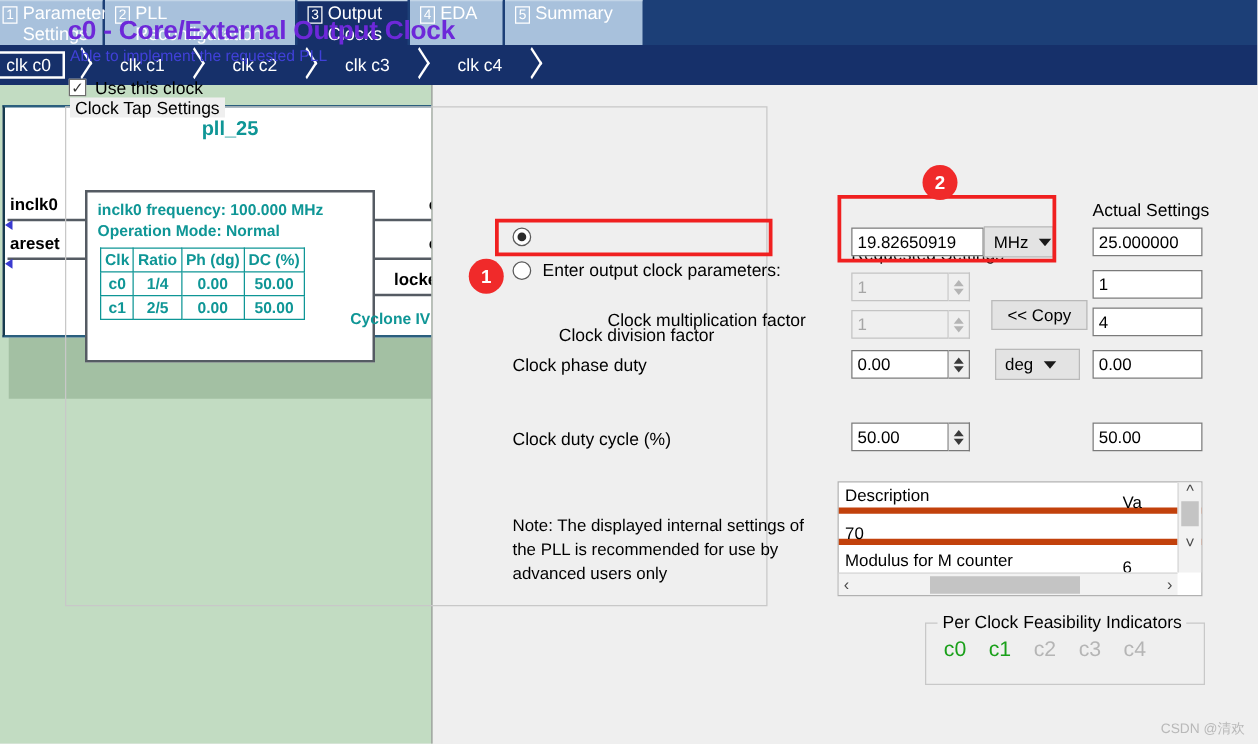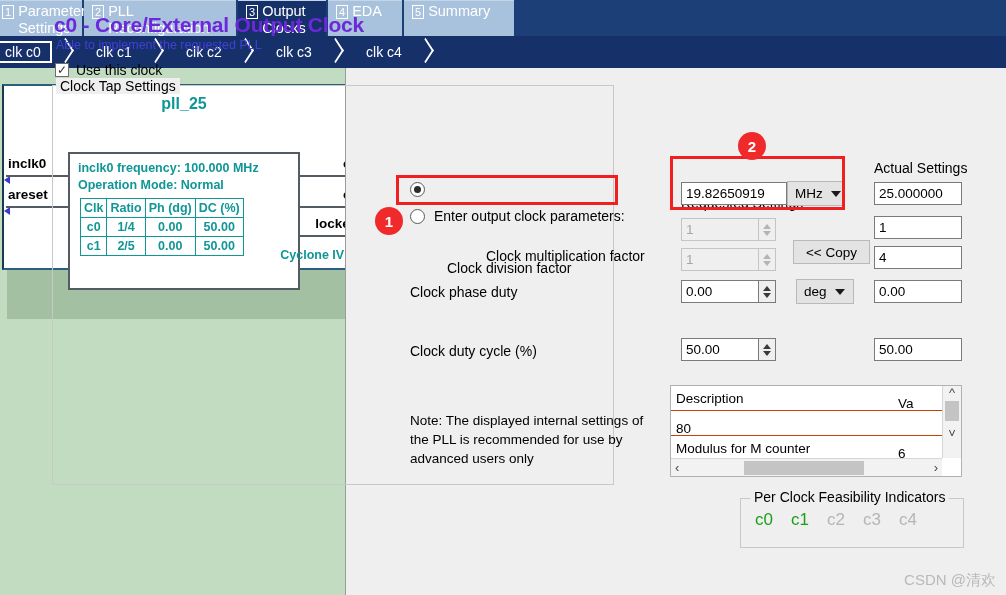--- a/index.html
+++ b/index.html
@@ -210,21 +210,21 @@
   }
 
   
   #internal-list {
     position: absolute; left: 670px; top: 385px; width: 292px; height: 92px;
     background: #ffffff; border: 1px solid #b1b1b1;
   }
   .ilist-row {
     display: flex; font-size: 13.5px; color: #000;
     height: 25px; align-items: center;
-    border-bottom: 1px solid #c2410c;
+    border-bottom: 5px solid #c2410c;
     padding-left: 5px;
   }
   .ilist-desc { width: 222px; white-space: nowrap; overflow: hidden; }
   .ilist-val { width: 24px; overflow: hidden; white-space: nowrap; margin-top: 10px; }
   #ilist-vscroll {
     position: absolute; right: 0; top: 0; width: 19px; bottom: 18px;
     background: #f2f2f2; border-left: 1px solid #d6d6d6;
   }
   #ilist-hscroll {
     position: absolute; left: 0; right: 19px; bottom: 0; height: 18px;
@@ -250,21 +250,21 @@
   }
   #feas-row {
     position: absolute; left: 755px; top: 510px;
     display: flex; gap: 18px; font-size: 17px;
   }
   .feas-ok { color: #1aa01a; }
   .feas-off { color: #b5b5b5; }
 
   #watermark {
     position: absolute; right: 10px; bottom: 5px;
-    font-size: 15px; color: #b9b9b9;
+    font-size: 11px; color: #b9b9b9;
   }
 
   
   .hl-box { position: absolute; border: 3px solid #f02020; }
   .badge {
     position: absolute; width: 28px; height: 28px; border-radius: 50%;
     background: #f02a2a; color: #ffffff; font-size: 15px; font-weight: bold;
     display: flex; align-items: center; justify-content: center;
     z-index: 20;
   }
@@ -415,21 +415,21 @@
 </div>
 <div id="copy-button">&lt;&lt; Copy</div>
 <div class="txtfield" style="left:874px; top:246px; width:88px;">4</div>
 
 <div class="row-label" style="left:410px; top:284px;">Clock phase duty</div>
 <div class="txtfield" style="left:681px; top:280px; width:78px;">0.00</div>
 <div class="spin" style="left:759px; top:280px;">
   <span class="up"></span>
   <span class="dn"></span>
 </div>
-<div class="combo" style="left:796px; top:279px; width:58px;">
+<div class="combo" style="left:796px; top:279px; width:68px;">
   <span>deg</span>
   <span class="caret"></span>
 </div>
 <div class="txtfield" style="left:874px; top:280px; width:88px;">0.00</div>
 
 <div class="row-label" style="left:410px; top:343px;">Clock duty cycle (%)</div>
 <div class="txtfield" style="left:681px; top:338px; width:78px;">50.00</div>
 <div class="spin" style="left:759px; top:338px;">
   <span class="up"></span>
   <span class="dn"></span>
@@ -437,21 +437,21 @@
 <div class="txtfield" style="left:874px; top:338px; width:88px;">50.00</div>
 
 <div id="note-text">Note: The displayed internal settings of the PLL is recommended for use by advanced users only</div>
 
 <div id="internal-list">
   <div class="ilist-row">
     <span class="ilist-desc">Description</span>
     <span class="ilist-val">Va</span>
   </div>
   <div class="ilist-row">
-    <span class="ilist-val">80</span>
+    <span class="ilist-val">70</span>
   </div>
   <div class="ilist-row" style="border-bottom:none;">
     <span class="ilist-desc">Modulus for M counter</span>
     <span class="ilist-val">6</span>
   </div>
   <div id="ilist-vscroll">
     <div class="sb-arrow" style="text-align:center;">^</div>
     <div class="sb-thumb" style="height:20px; margin:2px 2px;"></div>
     <div class="sb-arrow" style="text-align:center; margin-top:6px;">˅</div>
   </div>

